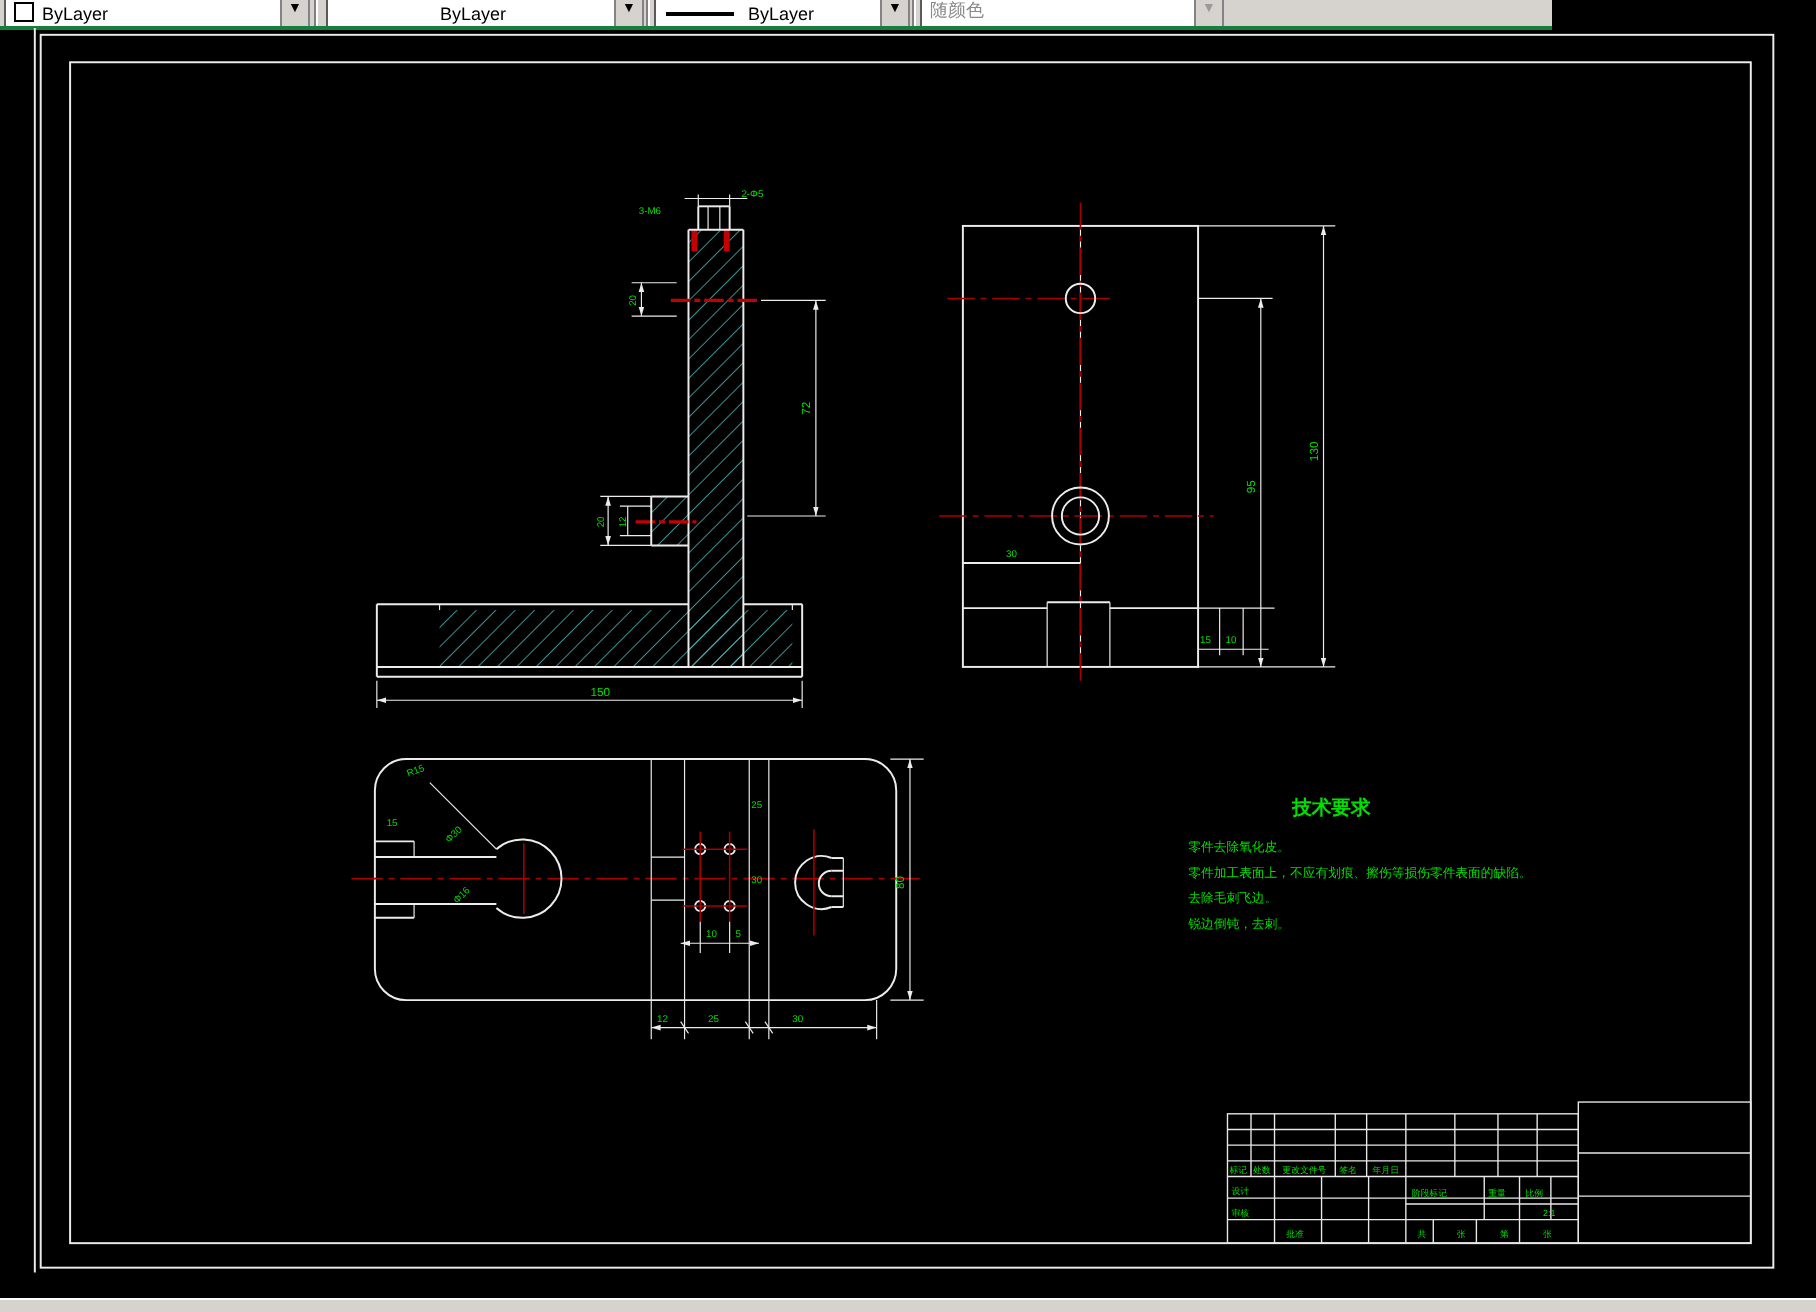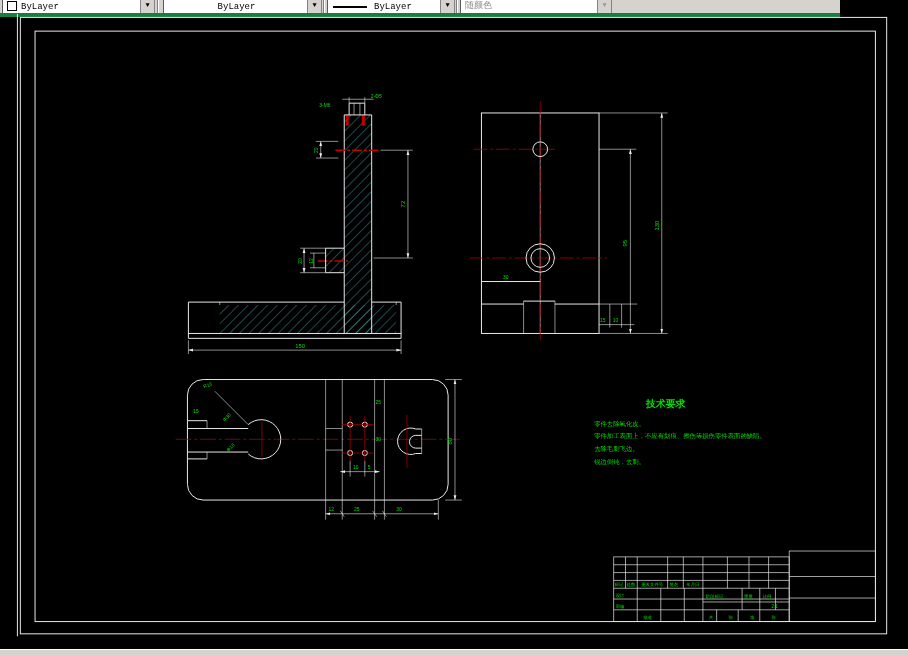--- a/index.html
+++ b/index.html
@@ -1,20 +1,20 @@
 <!DOCTYPE html>
 <html><head>
 <meta charset="utf-8">
 <style>
   html,body{margin:0;padding:0;background:#000;}
   .app{position:relative;width:908px;height:656px;overflow:hidden;background:#000;
        font-family:"Liberation Sans",sans-serif;}
   
-  .toolbar{position:absolute;left:0;top:0;width:840px;height:13px;background:#d6d3ce;
-           overflow:hidden;border-bottom:4px solid #15803d;font-family:Liberation Mono, monospace;}
+  .toolbar{position:absolute;left:0;top:0;width:776px;height:13px;background:#d6d3ce;
+           overflow:hidden;border-bottom:2px solid #15803d;}
   .combo{position:absolute;top:-7px;height:20px;background:#fff;
          border:1px solid #848284;border-top-color:#5a5a5a;border-left-color:#5a5a5a;
          display:flex;align-items:flex-end;font-size:9px;color:#000;}
   .combo .pad{flex:1;}
   .combo-text{padding:0 2px 2px 4px;white-space:nowrap;}
   .combo-text.center{margin:0 auto;}
   .combo-text.disabled{color:#8a8a8a;}
   .swatch{width:8px;height:8px;border:1px solid #000;background:#fff;margin:0 0 3px 4px;}
   .linesample{width:34px;height:0;border-top:2px solid #000;margin:0 3px 6px 5px;}
   .combo-btn{width:13px;height:18px;background:#d6d3ce;border-left:1px solid #848284;

